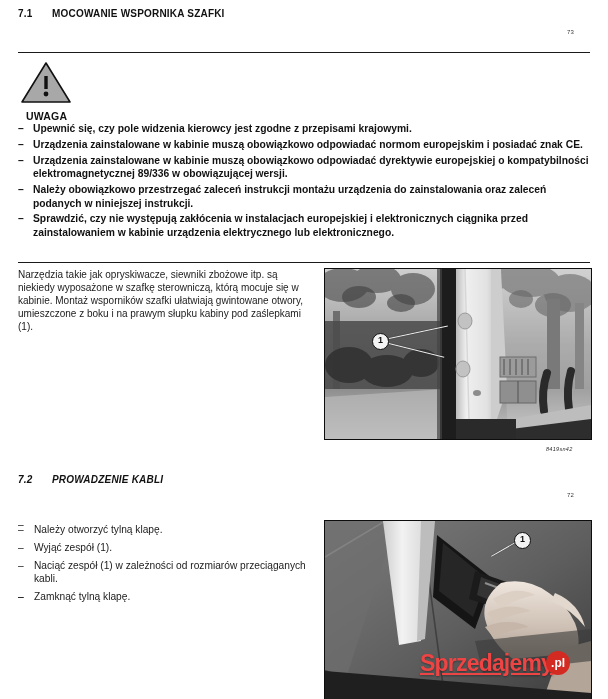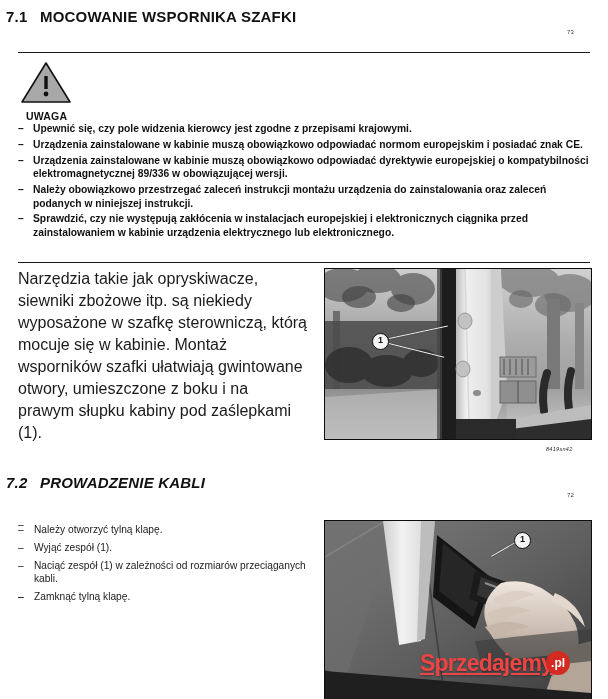--- a/index.html
+++ b/index.html
@@ -18,23 +18,23 @@
   }
 
   .page {
     position: absolute;
     inset: 0;
   }
 
   
   .section-head {
     position: absolute;
-    left: 6px;
-    font-weight: bold;
-    font-size: 15px;
+    left: 18px;
+    font-weight: bold;
+    font-size: 10px;
     letter-spacing: 0.2px;
     white-space: nowrap;
   }
   .section-head .num { display: inline-block; width: 34px; }
 
   .page-num {
     position: absolute;
     font-size: 6px;
     color: #3a3a3a;
     letter-spacing: 0.2px;
@@ -84,22 +84,22 @@
   }
   .warn-list li .dash {
     position: absolute;
     left: 0;
     top: 0;
   }
 
   
   .body-text {
     position: absolute;
-    font-size: 16px;
-    line-height: 22px;
+    font-size: 10px;
+    line-height: 13px;
     color: #1b1b1b;
   }
 
   .bullet-list {
     position: absolute;
     margin: 0;
     padding: 0;
     list-style: none;
     font-size: 10.2px;
     line-height: 13px;

